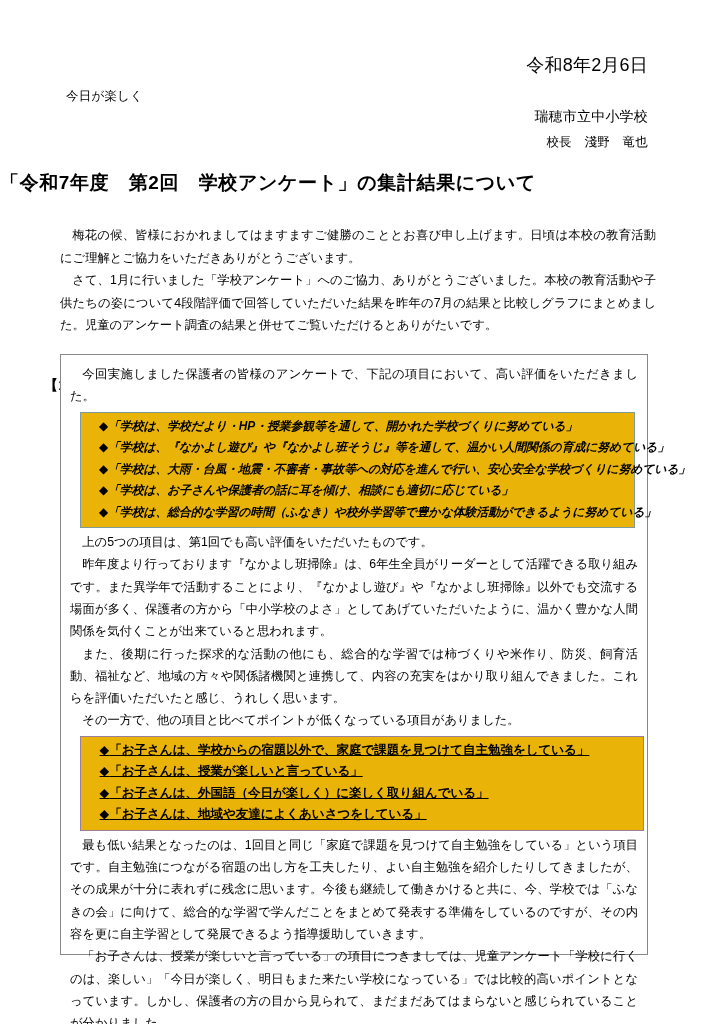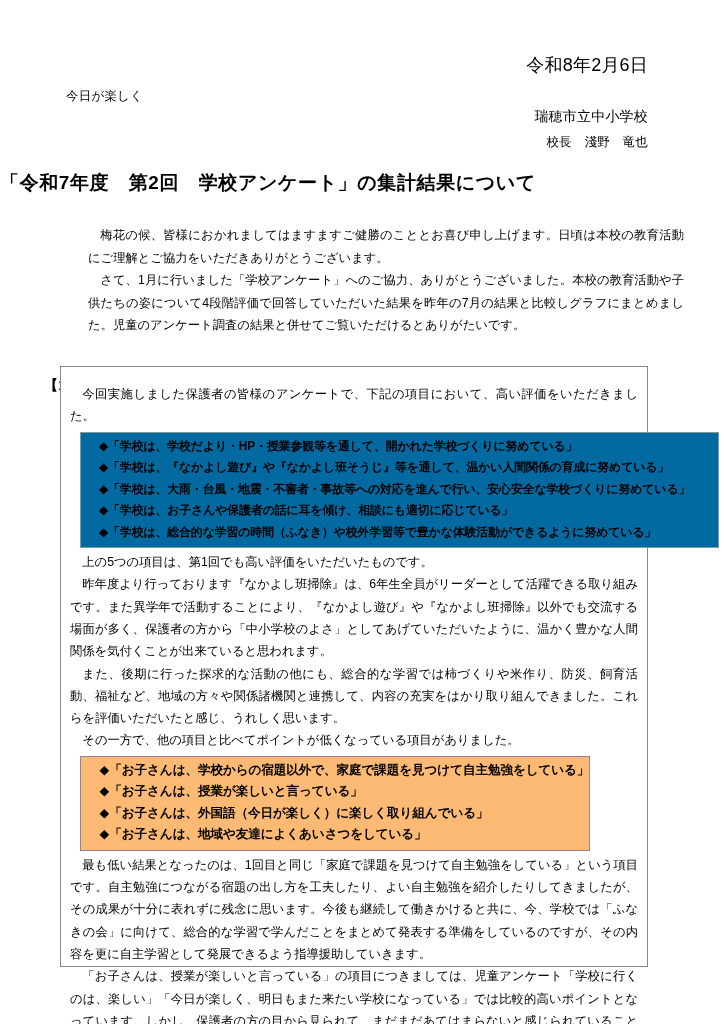--- a/index.html
+++ b/index.html
@@ -78,21 +78,20 @@
   
   .intro {
     position: absolute;
     left: 60px;
     top: 224px;
     width: 596px;
     font-size: 12.3px;
     line-height: 22.5px;
     text-align: justify;
     text-justify: inter-character;
-    margin-left: 28px;
   }
   .intro p {
     margin: 0;
     text-indent: 1em;
   }
 
   
   .section-heading {
     position: absolute;
     left: 44px;
@@ -101,27 +100,27 @@
     font-weight: 700;
     letter-spacing: 0.2px;
     white-space: nowrap;
     margin-top: 44px;
   }
 
   
   .content-box {
     position: absolute;
     left: 60px;
-    top: 366px;
+    top: 354px;
     width: 588px;
     height: 601px;
     box-sizing: border-box;
     border: 1.5px solid #888888;
     background: #ffffff;
-    padding: 16px 9px 4px 9px;
+    padding: 8px 9px 4px 9px;
     font-size: 12.3px;
     line-height: 22.3px;
   }
   .content-box p {
     margin: 0;
     text-indent: 1em;
     text-align: justify;
     text-justify: inter-character;
   }
 
@@ -129,28 +128,30 @@
   .hl-box {
     box-sizing: border-box;
     margin: 4px 0 3px 10px;
     padding: 3px 6px 4px 6px;
     border: 1.5px solid #8f7f8f;
     font-weight: 700;
     font-size: 12.1px;
     line-height: 21.5px;
   }
   .hl-box.cyan {
-    background: #0369a1;
+    background: #eab308;
     border-color: #7f9a9a;
-    width: 639px;
+    width: 555px;
+    font-style: italic;
   }
   .hl-box.pink {
-    background: #fdba74;
+    background: #eab308;
     border-color: #9a7f9a;
-    width: 510px;
+    width: 564px;
+    text-decoration: underline;
   }
   .hl-item {
     white-space: nowrap;
     text-indent: 0;
     margin: 0;
     letter-spacing: -0.1px;
   }
   .hl-item .diamond {
     font-weight: 700;
     letter-spacing: 0;

